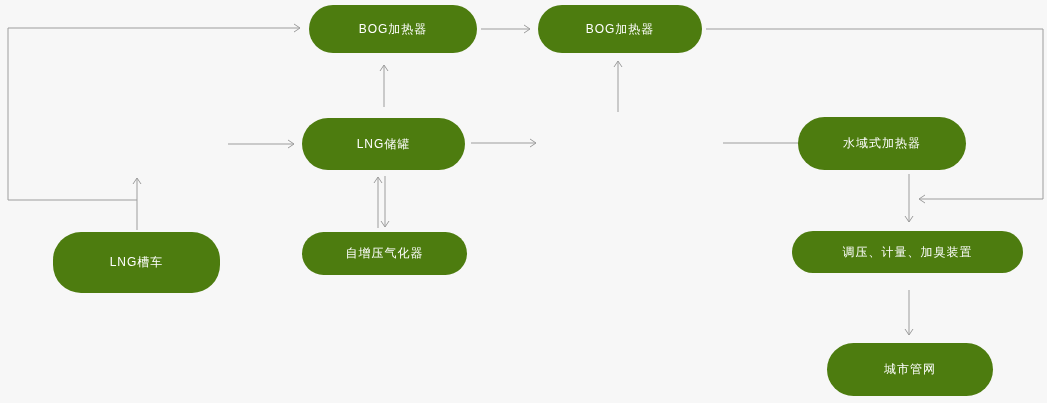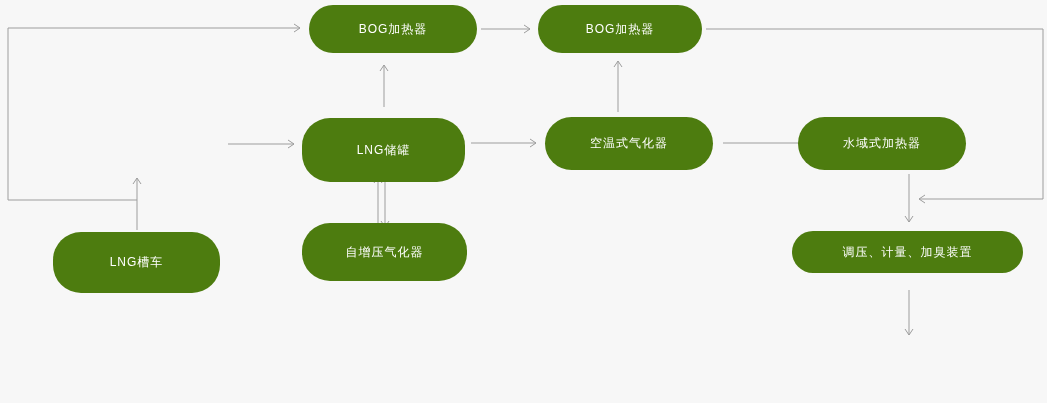--- a/index.html
+++ b/index.html
@@ -31,25 +31,25 @@
     align-items: center;
     justify-content: center;
     font-size: 12px;
     letter-spacing: 1px;
     text-align: left;
     white-space: nowrap;
   }
   .n-bog-heater   { left: 309px; top: 5px;   width: 168px; height: 48px; }
   .n-bog-tank     { left: 538px; top: 5px;   width: 164px; height: 48px; }
   .n-unloading    { left: 53px;  top: 118px; width: 167px; height: 52px; }
-  .n-lng-tank     { left: 302px; top: 118px; width: 163px; height: 64px; }
+  .n-lng-tank     { left: 302px; top: 118px; width: 163px; height: 52px; }
   .n-ambient      { left: 545px; top: 117px; width: 168px; height: 53px; }
   .n-water-heater { left: 798px; top: 117px; width: 168px; height: 53px; }
   .n-lng-truck    { left: 53px;  top: 232px; width: 167px; height: 61px; }
-  .n-self-press   { left: 302px; top: 223px; width: 165px; height: 58px; }
+  .n-self-press   { left: 302px; top: 232px; width: 165px; height: 43px; }
   .n-regulator    { left: 792px; top: 231px; width: 231px; height: 42px; }
   .n-city-network { left: 827px; top: 343px; width: 166px; height: 53px; }
 </style>
 </head>
 <body>
 
 <div id="stage">
 
   <svg id="edges" viewBox="0 0 1047 403" xmlns="http://www.w3.org/2000/svg">
     <defs>
@@ -74,24 +74,24 @@
     </g>
   </svg>
 
   <div class="node n-bog-heater">BOG加热器</div>
 
   <div class="node n-bog-tank">BOG加热器</div>
 
 
   <div class="node n-lng-tank">LNG储罐</div>
 
-  <div class="node n-ambient">空温式气化器</div>
 
   <div class="node n-water-heater">水域式加热器</div>
 
   <div class="node n-lng-truck">LNG槽车</div>
 
   <div class="node n-self-press">自增压气化器</div>
 
   <div class="node n-regulator">调压、计量、加臭装置</div>
 
+  <div class="node n-city-network">城市管网</div>
 
 </div>
 
 </body></html>

